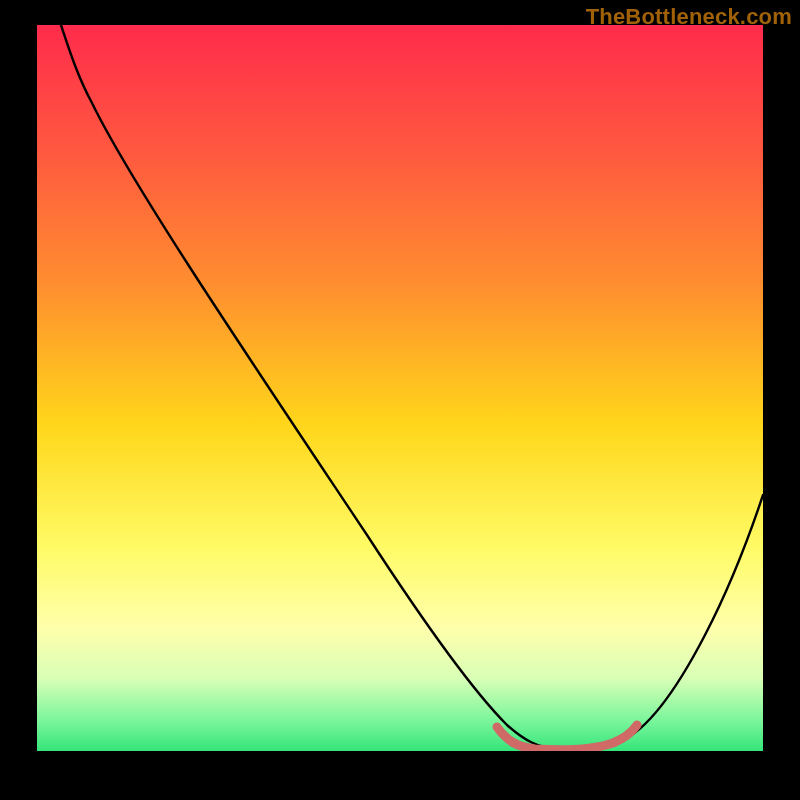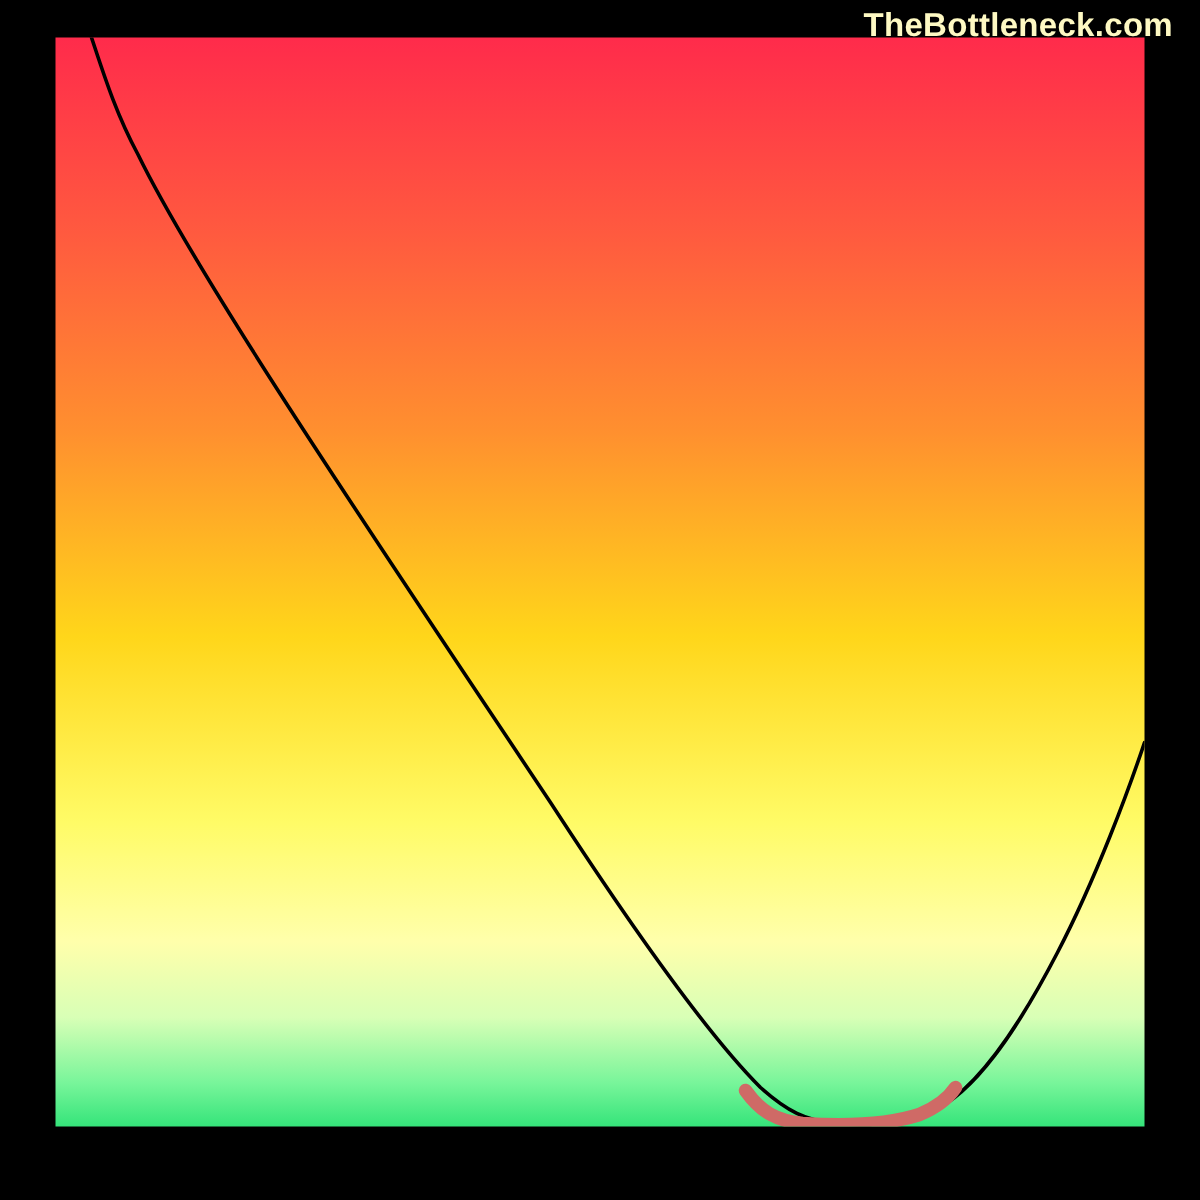--- a/index.html
+++ b/index.html
@@ -25,22 +25,22 @@
       #fffb66 72%,
       #ffffab 83%,
       #d8ffb6 90%,
       #78f59a 96%,
       #35e47a 100%
     );
   }
   .watermark {
     position: absolute;
     top: 4px;
-    right: 18px;
-    color: #fef9c3;
+    right: 8px;
+    color: #a16207;
     font-size: 22px;
     font-weight: 600;
     letter-spacing: 0.2px;
     z-index: 5;
   }
   svg {
     position: absolute;
     left: 0;
     top: 0;
     width: 100%;

